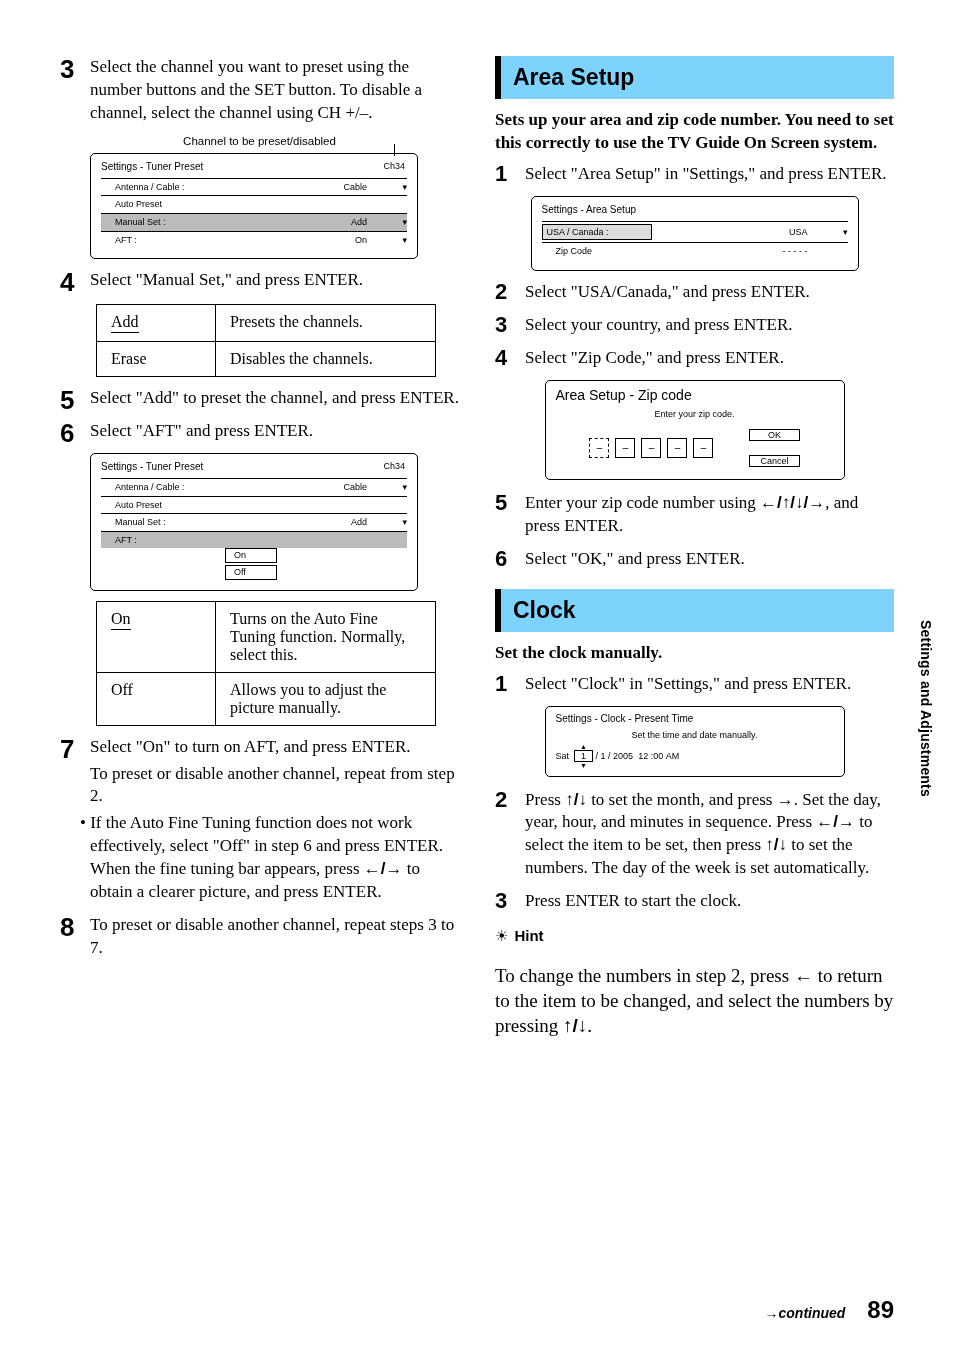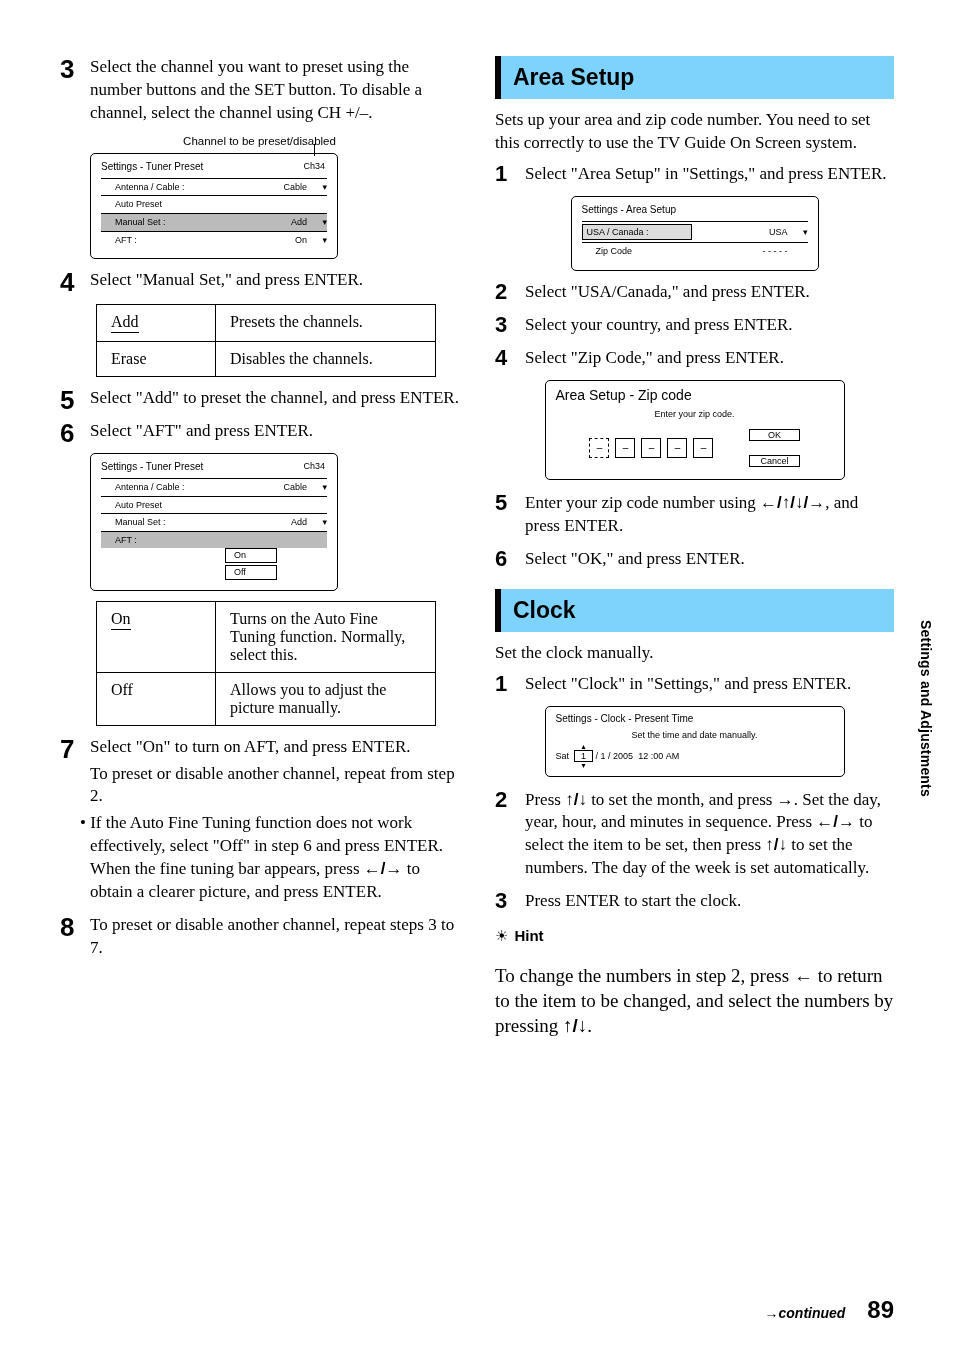--- a/index.html
+++ b/index.html
@@ -5,38 +5,38 @@
   html,body{margin:0;padding:0;background:#fff;color:#000;font-family:"Times New Roman",Times,serif;}
   .page{width:954px;height:1352px;position:relative;box-sizing:border-box;padding:56px 60px 40px 60px;}
   .cols{display:flex;gap:36px;}
   .col{flex:1;min-width:0;}
   .stepnum{font-family:Arial,Helvetica,sans-serif;font-weight:bold;font-size:26px;display:inline-block;width:30px;vertical-align:top;line-height:1;}
   .stepnum.small{font-size:22px;}
   .step{display:flex;margin-bottom:6px;}
   .step .body{flex:1;font-size:17px;line-height:1.35;}
   .step .body p{margin:0 0 4px 0;}
   .note{font-size:11.5px;font-family:Arial,Helvetica,sans-serif;text-align:center;margin:6px 0 2px 0;}
-  .ui{border:1px solid #000;border-radius:5px;padding:6px 10px 10px 10px;font-family:Arial,Helvetica,sans-serif;font-size:10px;line-height:1.4;margin:6px auto 10px auto;width:248px;box-sizing:border-box;position:relative;}
+  .ui{border:1px solid #000;border-radius:5px;padding:6px 10px 10px 10px;font-family:Arial,Helvetica,sans-serif;font-size:10px;line-height:1.4;margin:6px auto 10px auto;width:328px;box-sizing:border-box;position:relative;}
   .ui .title{font-size:10px;margin-bottom:4px;}
-  .ui .row{display:flex;align-items:center;border-top:0.5px solid #000;padding:2px 0;font-size:9px;}
+  .ui .row{display:flex;align-items:center;border-top:0.5px solid #000;padding:2px 0;font-size:9px;gap:20px;}
   .ui .row:first-of-type{border-top:0.5px solid #000;}
   .ui .row .k{flex:0 0 110px;padding-left:14px;}
   .ui .row .v{flex:1;text-align:right;}
   .ui .row .arr{flex:0 0 20px;text-align:right;font-size:9px;}
   .ui .row.sel .k, .ui .row.sel {background:#bbb;}
   .ui .row.sel .k{padding-left:14px;}
   .ui .sub{margin-left:124px;border:1px solid #000;display:inline-block;padding:0 30px 0 8px;font-size:9px;margin-top:-1px;}
   .ui .ch{position:absolute;top:6px;right:12px;font-size:9px;}
   .tick{position:absolute;right:22px;top:-10px;width:1px;height:12px;background:#000;}
   table.def{border-collapse:collapse;width:340px;margin:8px 0 10px 6px;font-size:16px;}
   table.def td{border:1px solid #000;padding:8px 14px;vertical-align:top;}
   table.def td.h{width:90px;}
   .u{border-bottom:1.5px solid #000;display:inline-block;padding-bottom:1px;}
   .secthead{background:#7dd3fc;border-left:6px solid #000;font-family:Arial,Helvetica,sans-serif;font-weight:bold;font-size:23px;padding:8px 12px;margin:0 0 10px 0;}
-  .intro{font-size:17px;line-height:1.35;margin:0 0 8px 0;}
+  .intro{font-size:17px;line-height:1.35;margin:0 0 8px 0;font-weight:bold;}
   .bullet{margin-left:14px;text-indent:-10px;font-size:17px;line-height:1.35;}
   .hint-h{font-family:Arial,Helvetica,sans-serif;font-weight:bold;font-size:15px;margin:10px 0 2px 0;}
   .hint-h::before{content:"\2600\FE0E";margin-right:6px;font-weight:normal;}
   .hint{font-size:19px;line-height:1.3;}
   .sidetab{position:absolute;right:20px;top:620px;writing-mode:vertical-rl;font-family:Arial,Helvetica,sans-serif;font-weight:bold;font-size:14px;letter-spacing:0.2px;}
   .footer{position:absolute;right:60px;bottom:28px;font-family:Arial,Helvetica,sans-serif;font-size:14px;}
   .footer .pn{font-weight:bold;font-size:24px;margin-left:18px;}
   .footer .cont{font-style:italic;font-weight:bold;}
   .arrow{font-family:Arial,Helvetica,sans-serif;}
   .zip{border:1px solid #000;border-radius:5px;width:300px;margin:6px auto 12px auto;font-family:Arial,Helvetica,sans-serif;font-size:9px;padding:6px 10px 12px 10px;box-sizing:border-box;}

